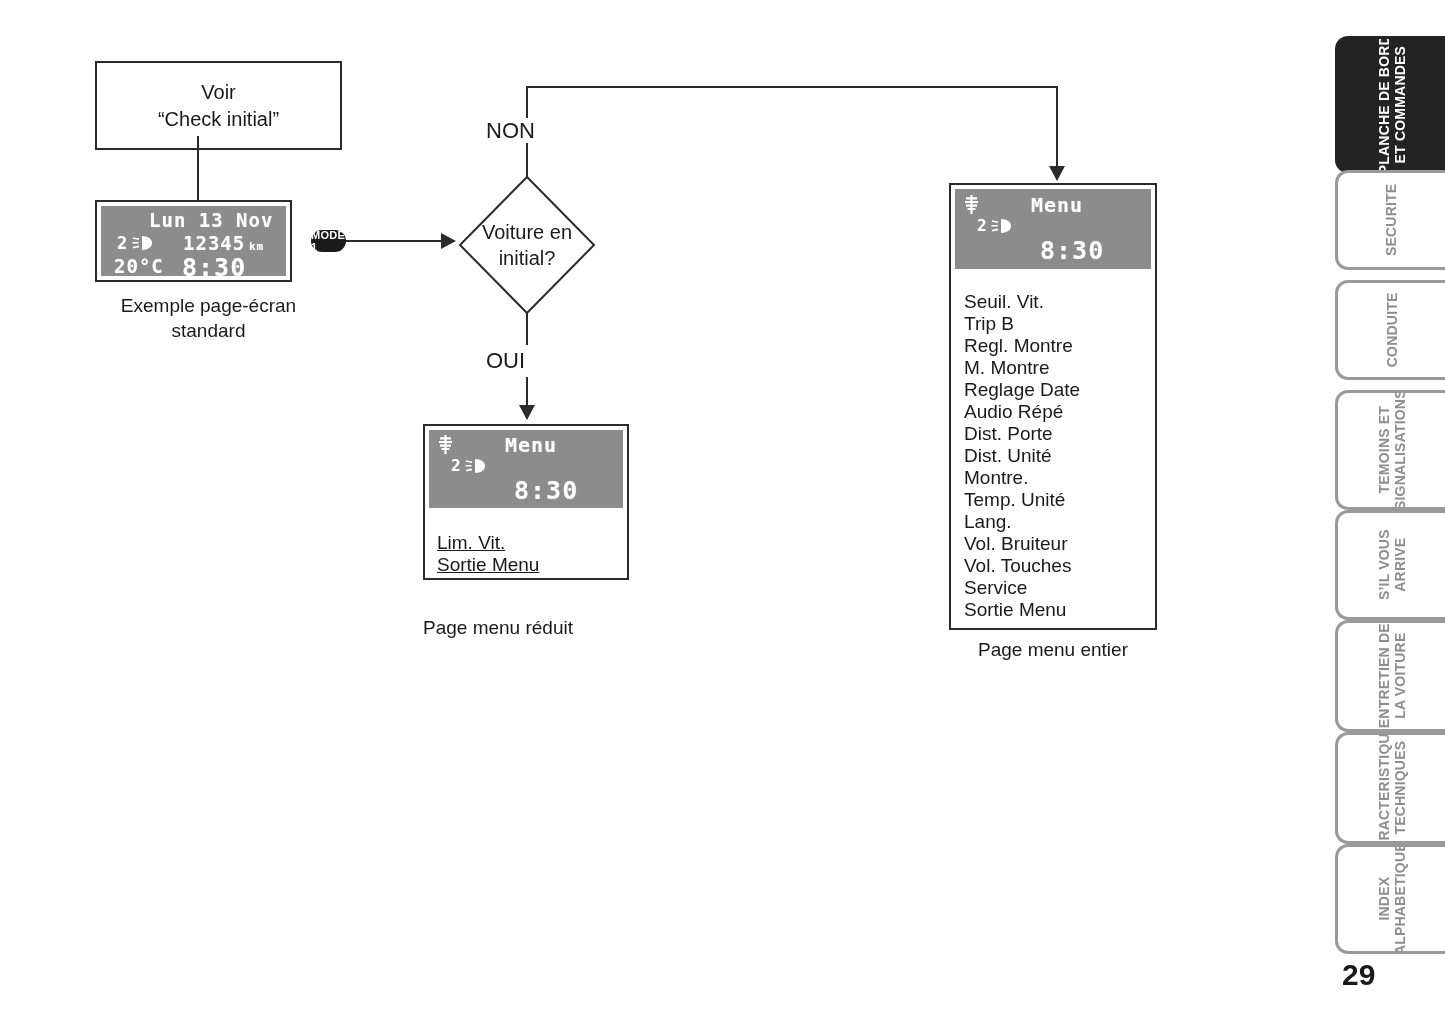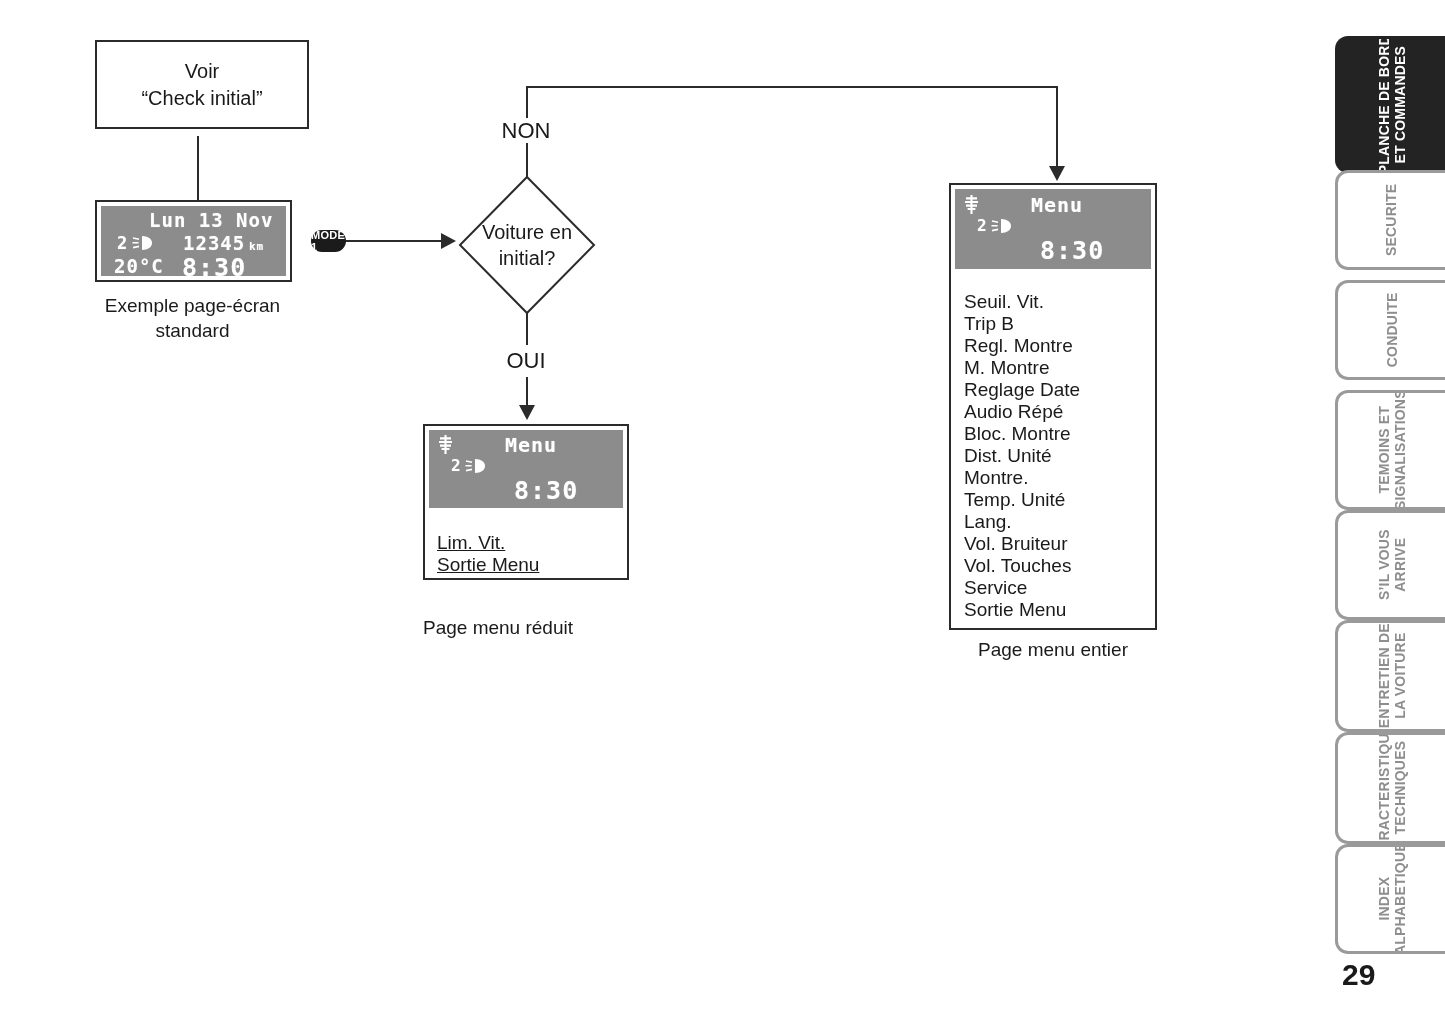--- a/index.html
+++ b/index.html
@@ -141,21 +141,20 @@
     font-size: 20px;
     line-height: 1.3;
     text-align: center;
     color: #1a1a1a;
   }
 
   .branch-label {
     position: absolute;
     font-size: 22px;
     color: #1a1a1a;
-    text-align: center;
   }
 
   
   .mode-btn {
     position: absolute;
     background: #1b1b1b;
     border-radius: 11px;
     color: #ffffff;
     font-size: 11px;
     font-weight: bold;
@@ -223,21 +222,21 @@
     font-weight: bold;
     color: #1a1a1a;
     font-family: "Liberation Sans", sans-serif;
   }
 </style>
 </head>
 <body>
 
 <div id="page">
 
-  <div class="box" style="left:95px; top:40px; width:214px; height:89px;">
+  <div class="box" style="left:95px; top:61px; width:247px; height:89px;">
     <div class="vcenter">
       <div class="box-text">Voir</div>
       <div class="box-text">“Check initial”</div>
     </div>
   </div>
 
   <div class="line-v" style="left:197px; top:136px; height:64px;"></div>
 
   <div class="box" style="left:95px; top:200px; width:197px; height:82px; padding:4px;">
     <div class="lcd" style="height:100%;">
@@ -255,21 +254,21 @@
         <div class="lcd-txt seg" style="left:82px; top:26px; font-size:19px;">12345</div>
         <div class="lcd-txt seg" style="left:148px; top:34px; font-size:11px;">km</div>
 
         <div class="lcd-txt seg" style="left:13px; top:49px; font-size:19px;">20°C</div>
 
         <div class="lcd-txt seg" style="left:81px; top:47px; font-size:25px;">8:30</div>
       </div>
     </div>
   </div>
 
-  <div class="caption" style="left:94px; top:294px; width:197px;">Exemple page-écran standard</div>
+  <div class="caption" style="left:110px; top:294px; width:197px;">Exemple page-écran standard</div>
 
   <div class="mode-btn" style="left:311px; top:230px; width:35px; height:22px;">MODE 1</div>
 
   <div class="line-h" style="left:346px; top:240px; width:95px;"></div>
   <div class="arrow-right" style="left:441px; top:233px;"></div>
 
   <div class="diamond-wrap" style="left:458px; top:175px; width:138px; height:140px;">
     <svg class="diamond-shape" viewBox="0 0 138 140">
       <polygon points="69,2 136,70 69,138 2,70" fill="#ffffff" stroke="#2b2b2b" stroke-width="2"></polygon>
     </svg>
@@ -326,21 +325,21 @@
         <div class="lcd-txt seg" style="left:85px; top:47px; font-size:25px;">8:30</div>
       </div>
     </div>
     <ul class="menu-list" style="margin:22px 0 0 13px;">
       <li>Seuil. Vit.</li>
       <li>Trip B</li>
       <li>Regl. Montre</li>
       <li>M. Montre</li>
       <li>Reglage Date</li>
       <li>Audio Répé</li>
-      <li>Bloc. Montre</li>
+      <li>Dist. Porte</li>
       <li>Dist. Unité</li>
       <li>Montre.</li>
       <li>Temp. Unité</li>
       <li>Lang.</li>
       <li>Vol. Bruiteur</li>
       <li>Vol. Touches</li>
       <li>Service</li>
       <li>Sortie Menu</li>
     </ul>
   </div>

